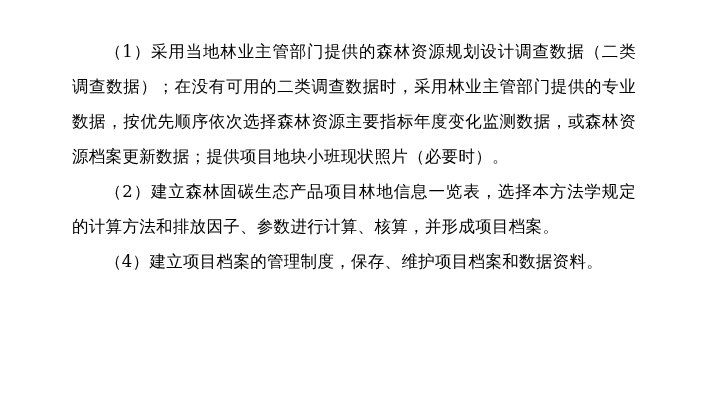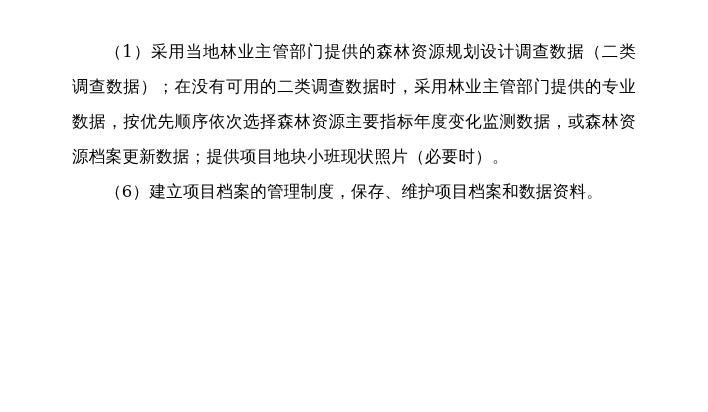--- a/index.html
+++ b/index.html
@@ -39,15 +39,16 @@
   .para + .para {
     margin-top: 0;
   }
 </style>
 </head>
 <body>
 
 <div class="page">
   <div class="doc-body">
     <p class="para">（1）采用当地林业主管部门提供的森林资源规划设计调查数据（二类调查数据）；在没有可用的二类调查数据时，采用林业主管部门提供的专业数据，按优先顺序依次选择森林资源主要指标年度变化监测数据，或森林资源档案更新数据；提供项目地块小班现状照片（必要时）。</p>
-    <p class="para">（6）建立项目档案的管理制度，保存、维护项目档案和数据资料。</p>
+    <p class="para">（2）建立森林固碳生态产品项目林地信息一览表，选择本方法学规定的计算方法和排放因子、参数进行计算、核算，并形成项目档案。</p>
+    <p class="para">（4）建立项目档案的管理制度，保存、维护项目档案和数据资料。</p>
   </div>
 </div>
 
 </body></html>

